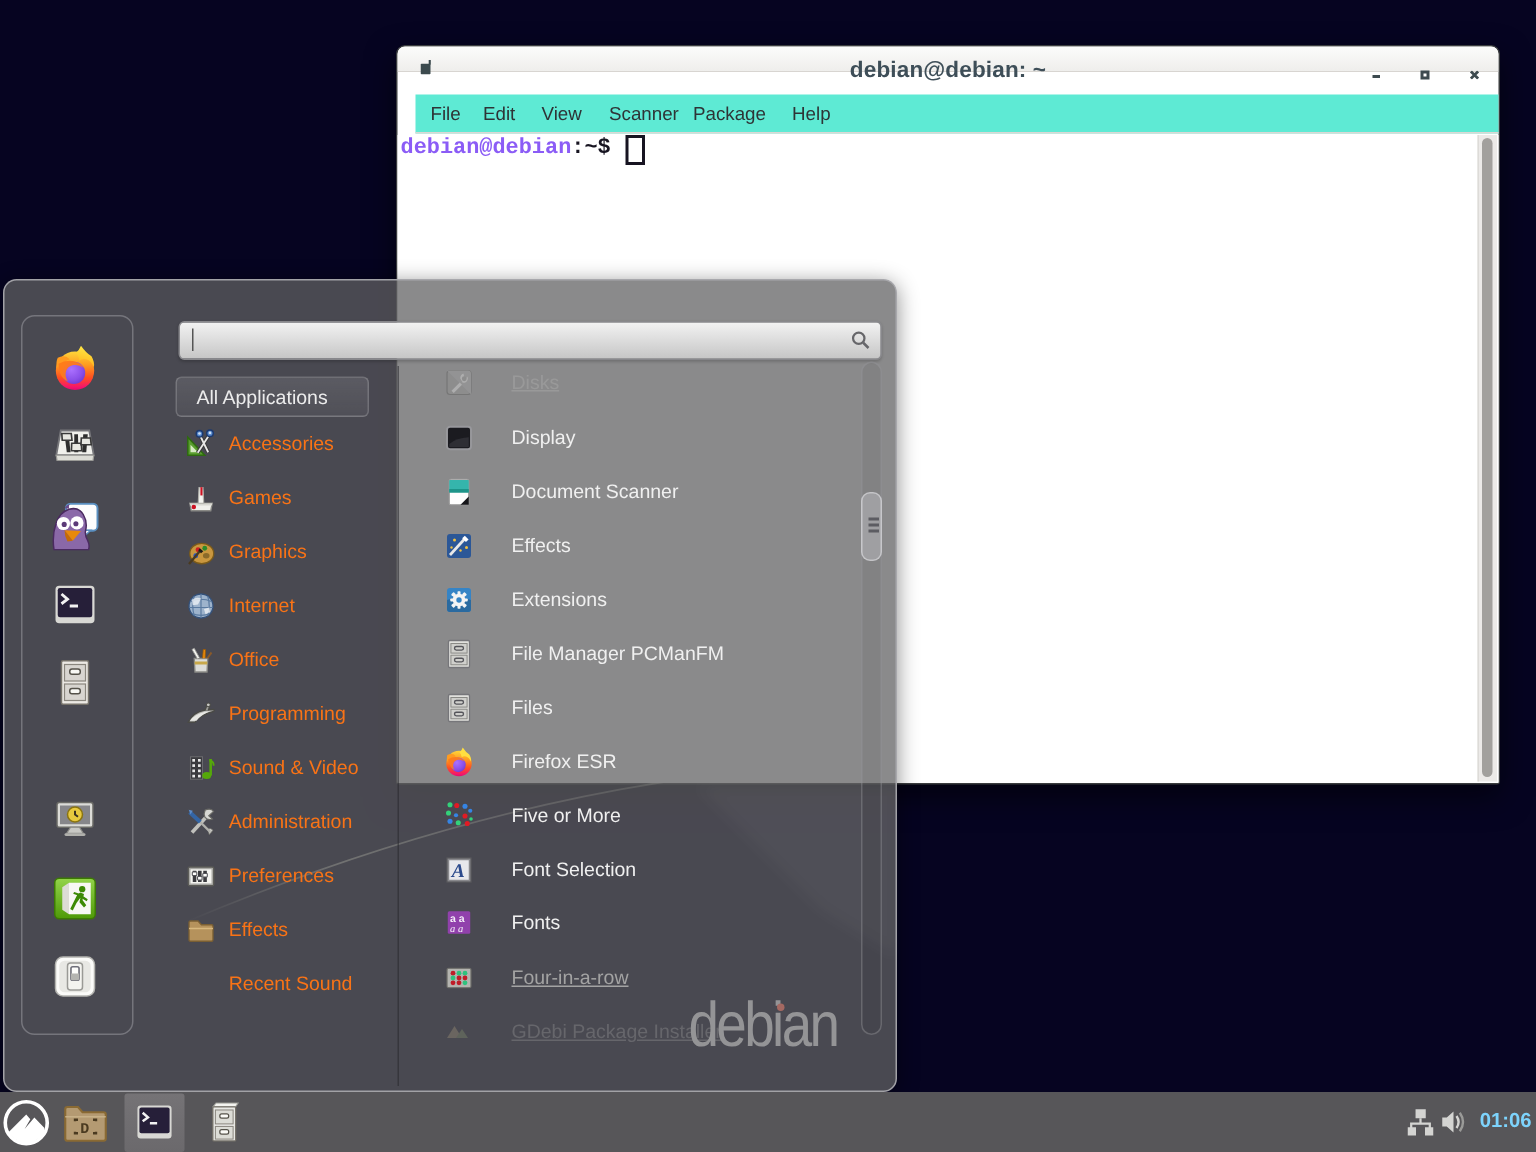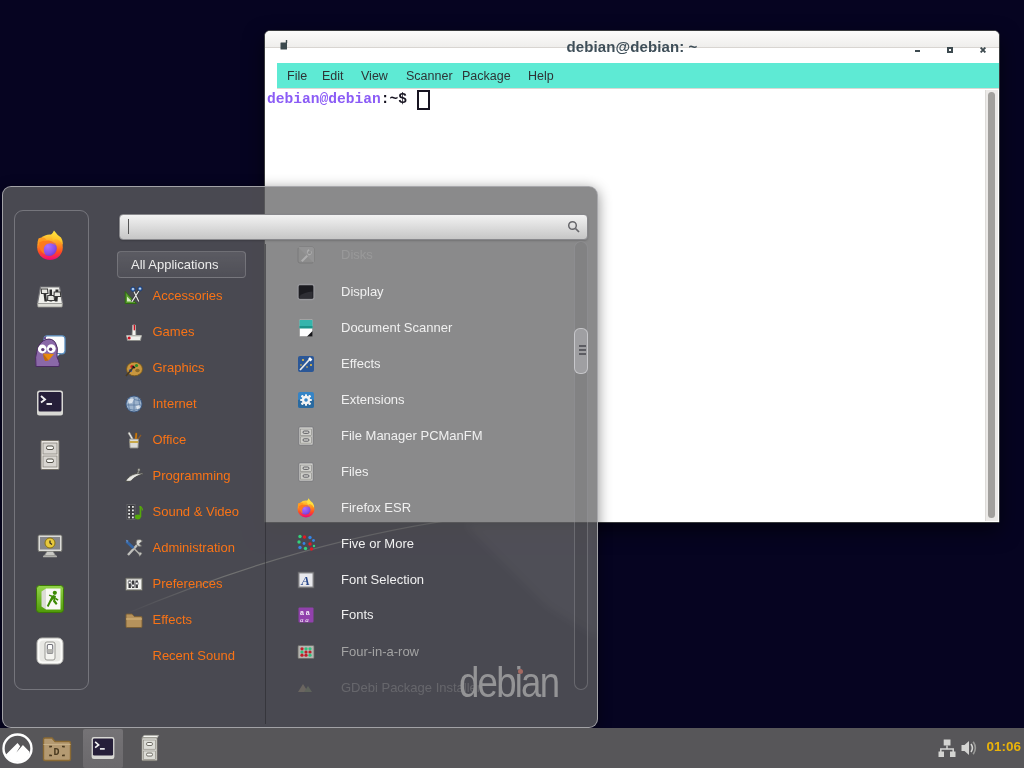--- a/index.html
+++ b/index.html
@@ -62,42 +62,42 @@
 .cat .ct { position:absolute; left:35.5px; top:10px; font-size:13px; color:#f97316; white-space:nowrap; }
 #allapps {
   position:absolute; left:114px; top:64px; width:129px; height:27px;
   background:linear-gradient(rgba(255,255,255,0.10),rgba(255,255,255,0.04)); border:1px solid rgba(255,255,255,0.18); border-radius:4px;
 }
 #allapps span { position:absolute; left:13px; top:5px; font-size:13px; color:#ececec; }
 #vsep { position:absolute; left:262px; top:57px; width:1px; height:480px; background:rgba(38,38,44,0.55); }
 .app { position:absolute; left:279px; width:300px; height:36px; }
 .app .ai { position:absolute; left:14px; top:8px; width:20px; height:20px; }
 .app .at { position:absolute; left:39px; top:10px; font-size:13px; color:#f0f0f0; white-space:nowrap;margin-left:20px; }
-.app.dim .at { color:#a3a3a3; }
+.app.dim .at { color:#a3a3a3;text-decoration:underline; }
 #mscrolltrack {
   position:absolute; left:571px; top:54px; width:14px; height:449px;
   border:1px solid rgba(160,160,165,0.38); border-radius:7px;
   background:rgba(30,30,34,0.07);
 }
 #mscrollthumb {
   position:absolute; left:571px; top:141px; width:14px; height:46px;
   background:rgba(208,208,212,0.38); border:1px solid rgba(225,225,230,0.55); border-radius:6px;
 }
 #mscrollthumb i { position:absolute; left:3.5px; width:7px; height:2px; background:rgba(70,70,76,0.75); }
 #watermark {
   position:absolute; left:456px; top:472px; font-size:42px; color:#949496;
   letter-spacing:-2px; transform:scaleX(0.87); transform-origin:left top;
   filter:blur(0.35px);
 }
 #wmdot { position:absolute; left:515px; top:482px; width:5px; height:5px; border-radius:50%; background:#a56962; }
 
 
 #panel { position:absolute; left:0; top:728px; width:1024px; height:40px; background:#575659; }
 #termbtn { position:absolute; left:83px; top:1px; width:40px; height:39px; background:linear-gradient(#757376,#6b696c); border-radius:2px; }
-.clock { position:absolute; right:3px; top:11px; font-size:13.5px; font-weight:bold; color:#eab308; }
+.clock { position:absolute; right:3px; top:11px; font-size:13.5px; font-weight:bold; color:#7dd3fc; }
 </style>
 </head>
 <body>
 
 <div id="term">
   <div id="titlebar">
     <div class="title">debian@debian: ~</div>
     <svg class="abs" style="left:15px;top:9px" width="9" height="10" viewBox="0 0 9 10">
       <rect x="0.5" y="2.5" width="6.5" height="7" rx="0.5" fill="#3c4a4e"></rect>
       <rect x="5.8" y="0" width="1.4" height="3" fill="#3c4a4e"></rect>

